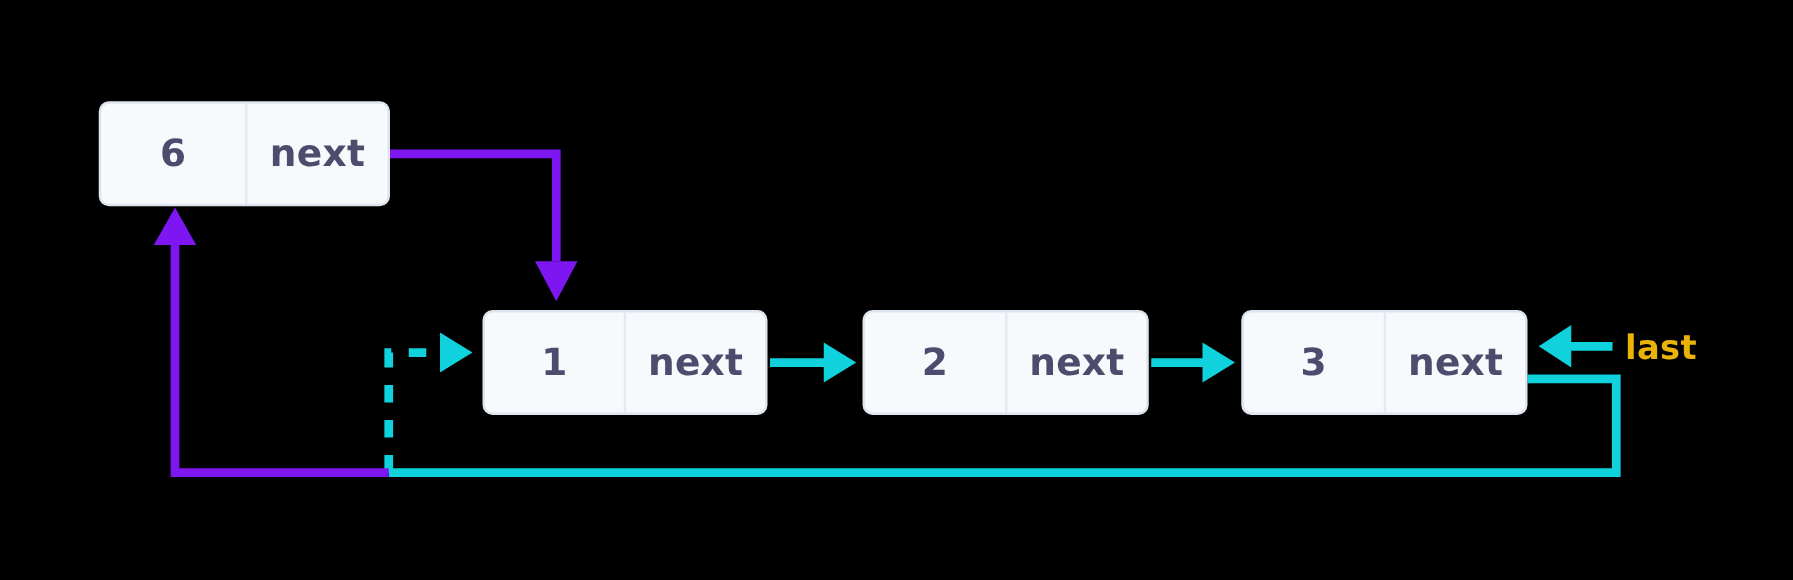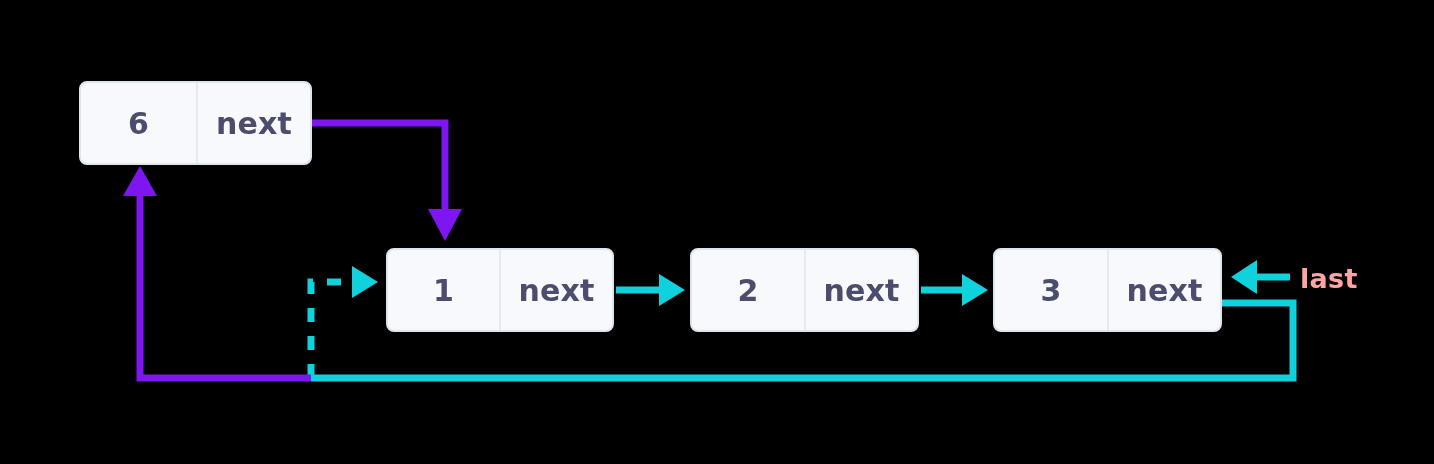--- a/index.html
+++ b/index.html
@@ -43,21 +43,21 @@
     color: #4c4c6d;
     font-size: 30px;
     font-weight: 600;
     letter-spacing: 0.2px;
   }
   .node .cell-value {
     border-right: 2px solid #e3eaf3;
   }
   .label-last {
     position: absolute;
-    color: #fca5a5;
+    color: #eab308;
     font-size: 27px;
     font-weight: 600;
     letter-spacing: 0.3px;
     z-index: 4;
     white-space: nowrap;
   }
 </style>
 </head>
 <body>
 

